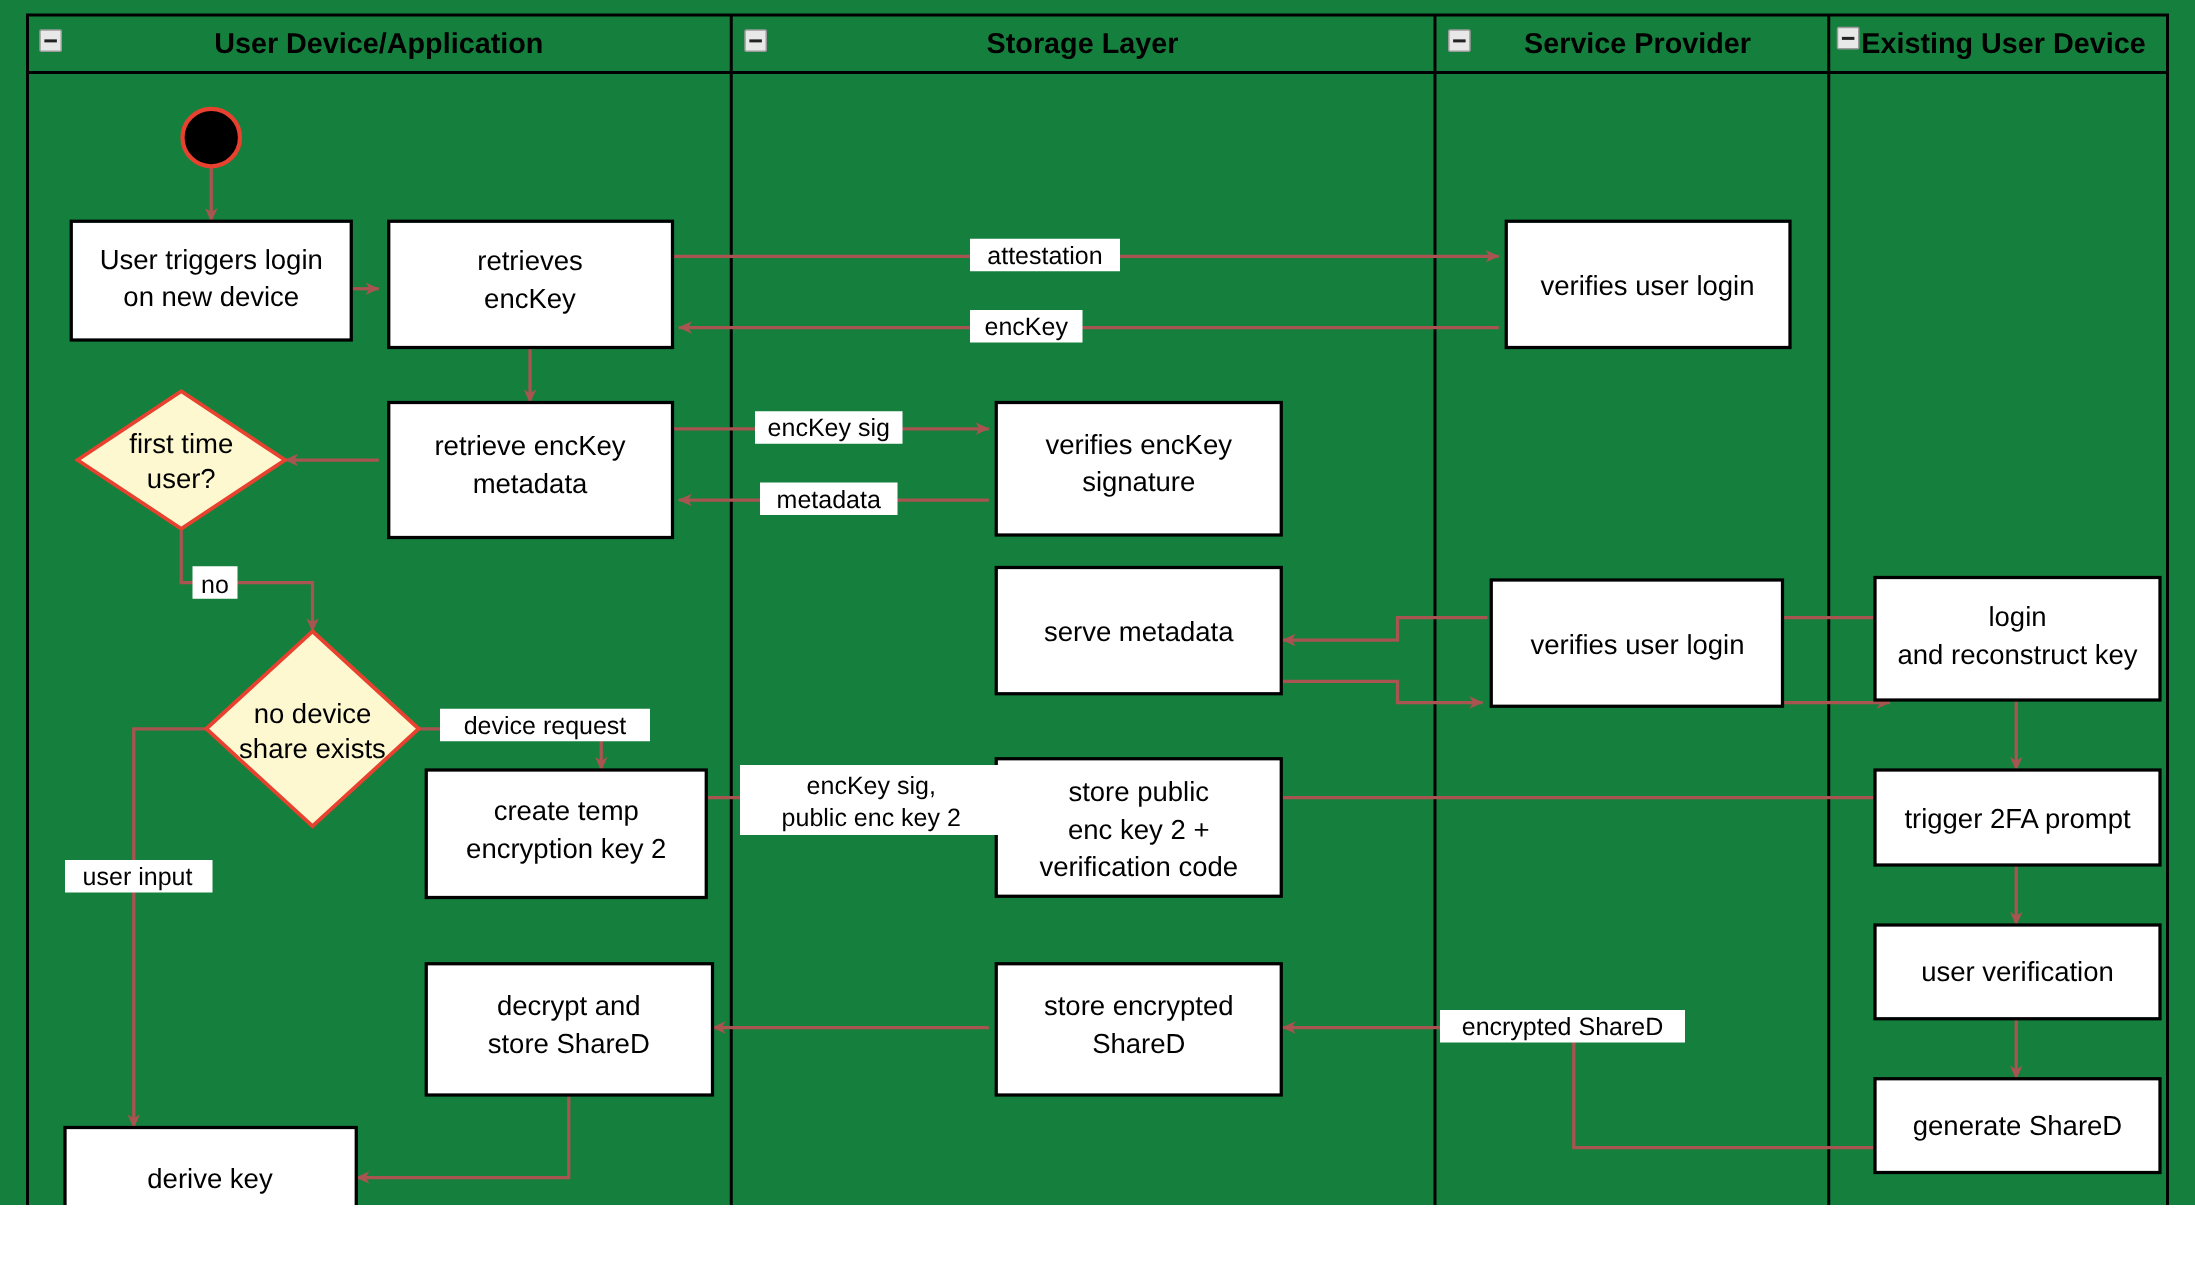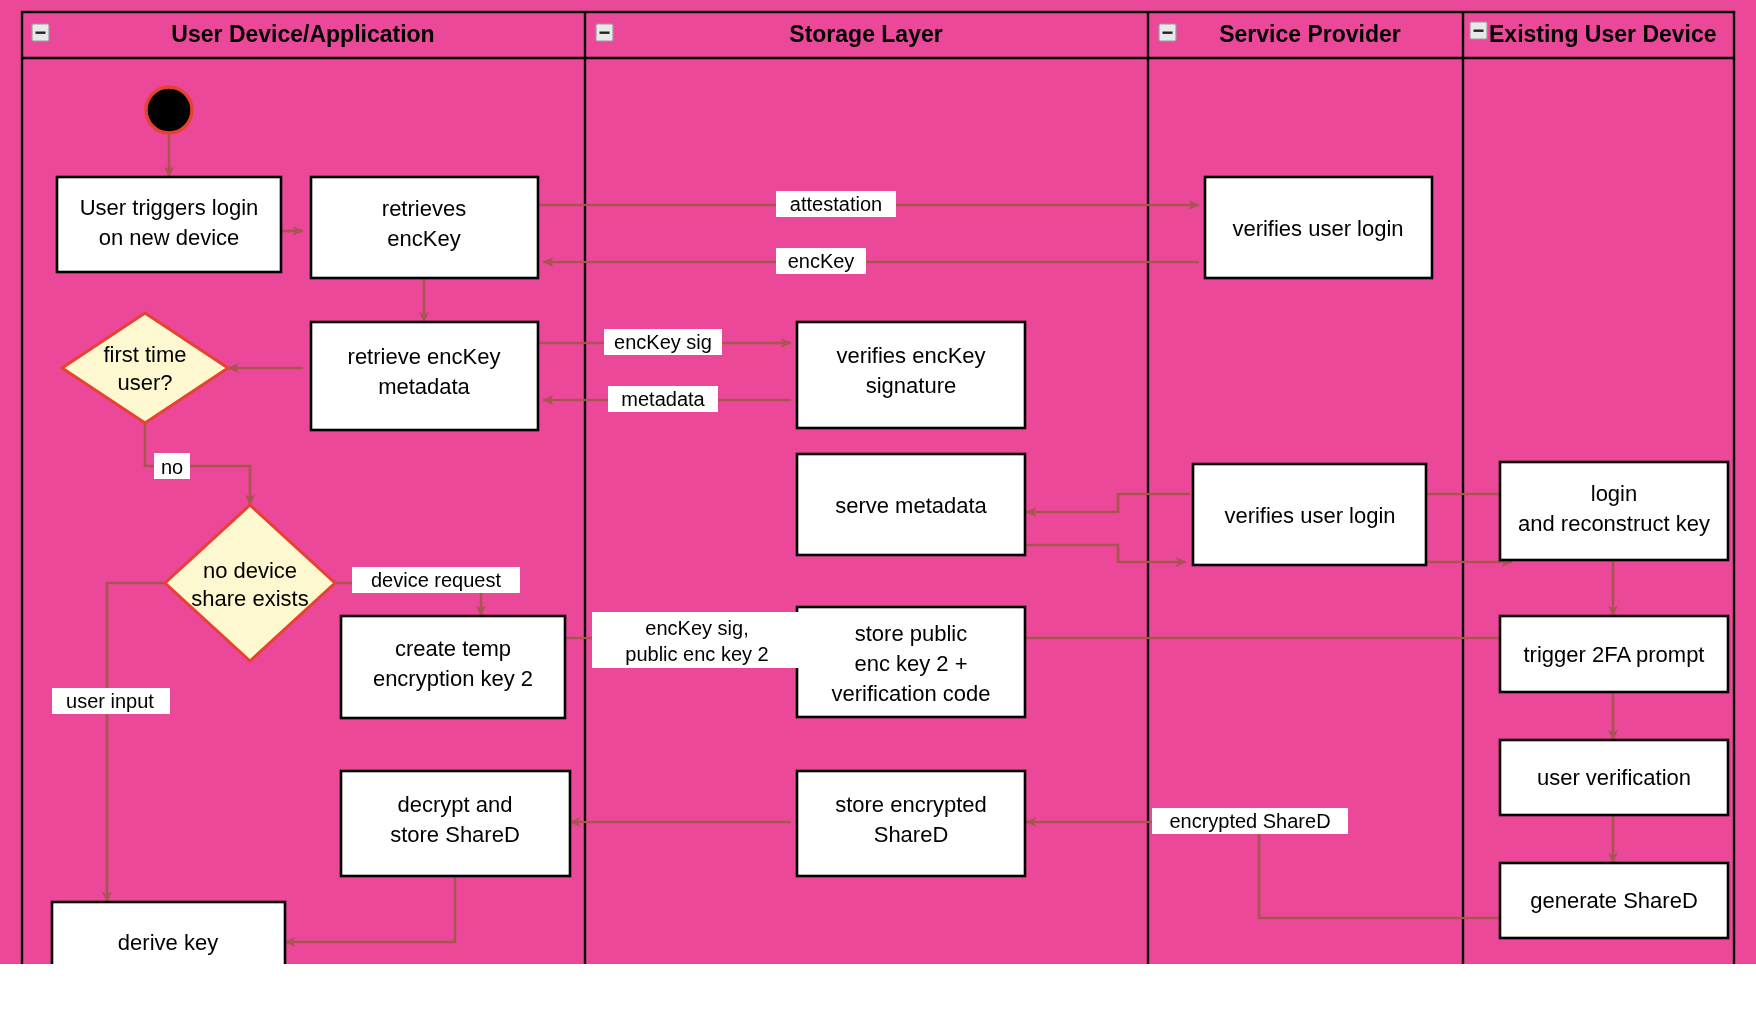--- a/index.html
+++ b/index.html
@@ -1,17 +1,17 @@
 <!DOCTYPE html>
 <html><head>
 <meta charset="utf-8">
 <style>
   html,body{margin:0;padding:0;background:#ffffff;}
   body{font-family:"Liberation Sans",sans-serif;}
-  #stage{position:relative;width:1756px;height:964px;background:#ec4899;overflow:hidden;}
+  #stage{position:relative;width:1756px;height:964px;background:#15803d;overflow:hidden;}
   svg#diagram{position:absolute;left:0;top:0;width:1756px;height:1026px;}
   .lane-title{font-weight:bold;font-size:23px;fill:#000;}
   .node-text{font-size:22px;fill:#000;}
   .edge-text{font-size:20px;fill:#000;}
   .collapse-box{fill:#e8e8e8;stroke:#9a9a9a;stroke-width:1.2;}
   .collapse-bar{fill:#222;}
   .lane-frame{fill:none;stroke:#000;stroke-width:2.4;}
   .lane-div{stroke:#000;stroke-width:2.4;}
   .hdr-div{stroke:#000;stroke-width:2.4;}
   .act-box{fill:#ffffff;stroke:#000000;stroke-width:2.6;}

